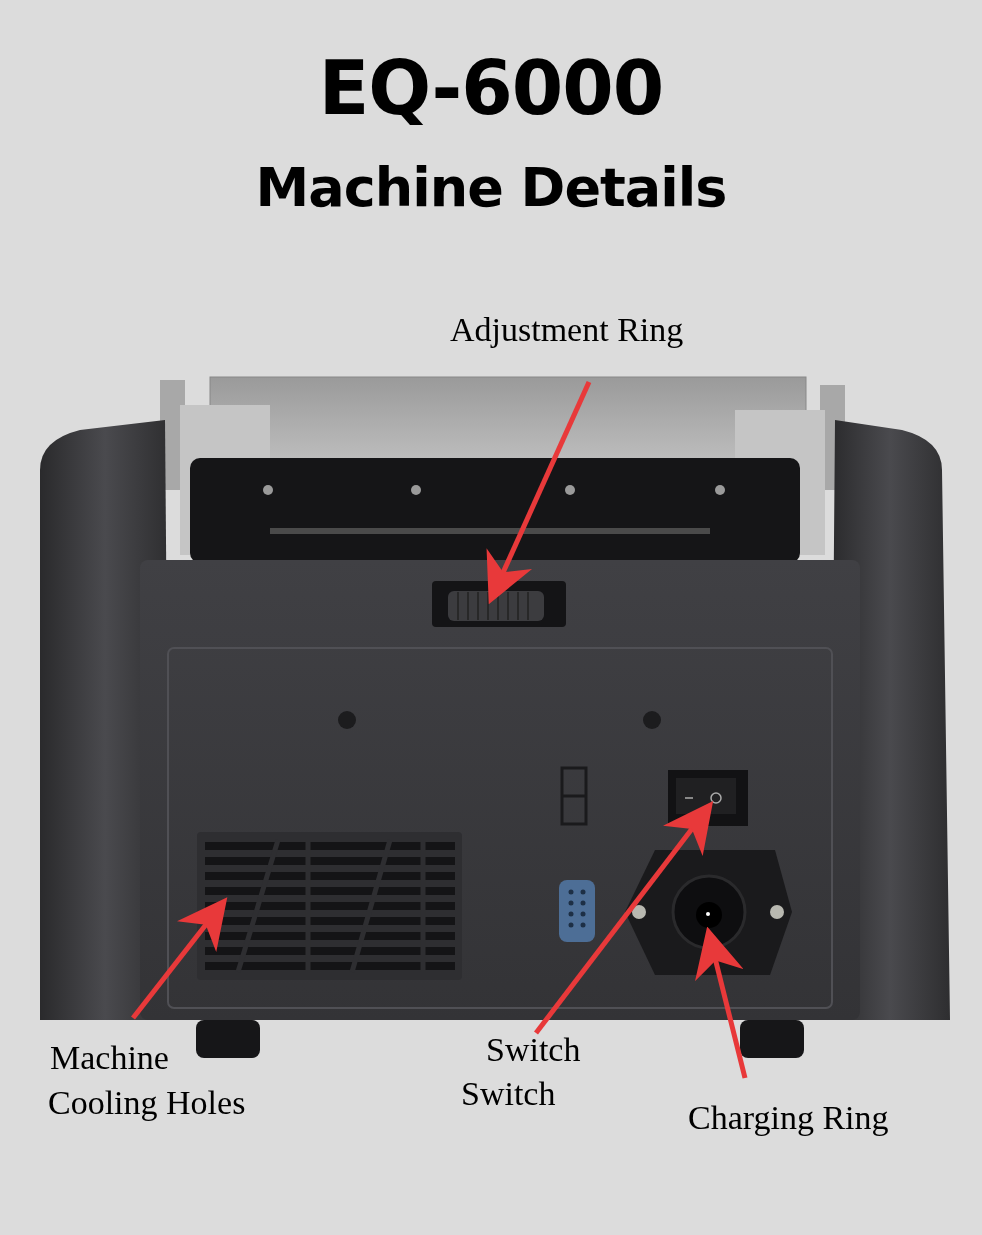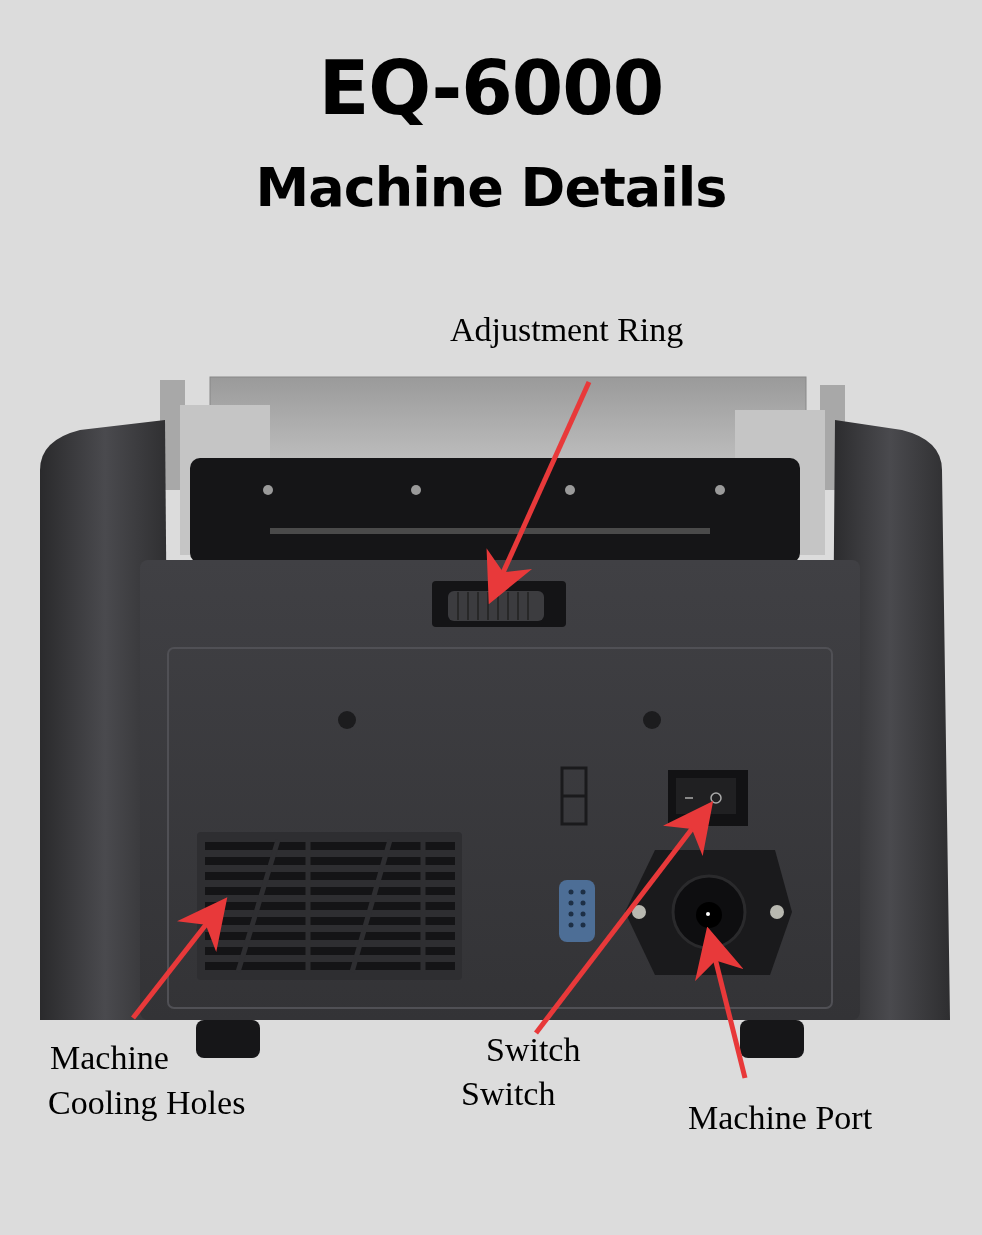--- a/index.html
+++ b/index.html
@@ -152,13 +152,13 @@
     <line x1="536" y1="1033" x2="701" y2="817" marker-end="url(#ah)"></line>
     <line x1="745" y1="1078" x2="712" y2="946" marker-end="url(#ah)"></line>
   </g>
 </svg>
 
 <div class="label" style="left:450px; top:308px;">Adjustment Ring</div>
 <div class="label" style="left:50px; top:1036px;">Machine</div>
 <div class="label" style="left:48px; top:1081px;">Cooling Holes</div>
 <div class="label" style="left:486px; top:1028px;">Switch</div>
 <div class="label" style="left:461px; top:1072px;text-align:right;">Switch</div>
-<div class="label" style="left:688px; top:1096px;">Machine Port</div>
+<div class="label" style="left:688px; top:1096px;">Charging Ring</div>
 
 </body></html>

